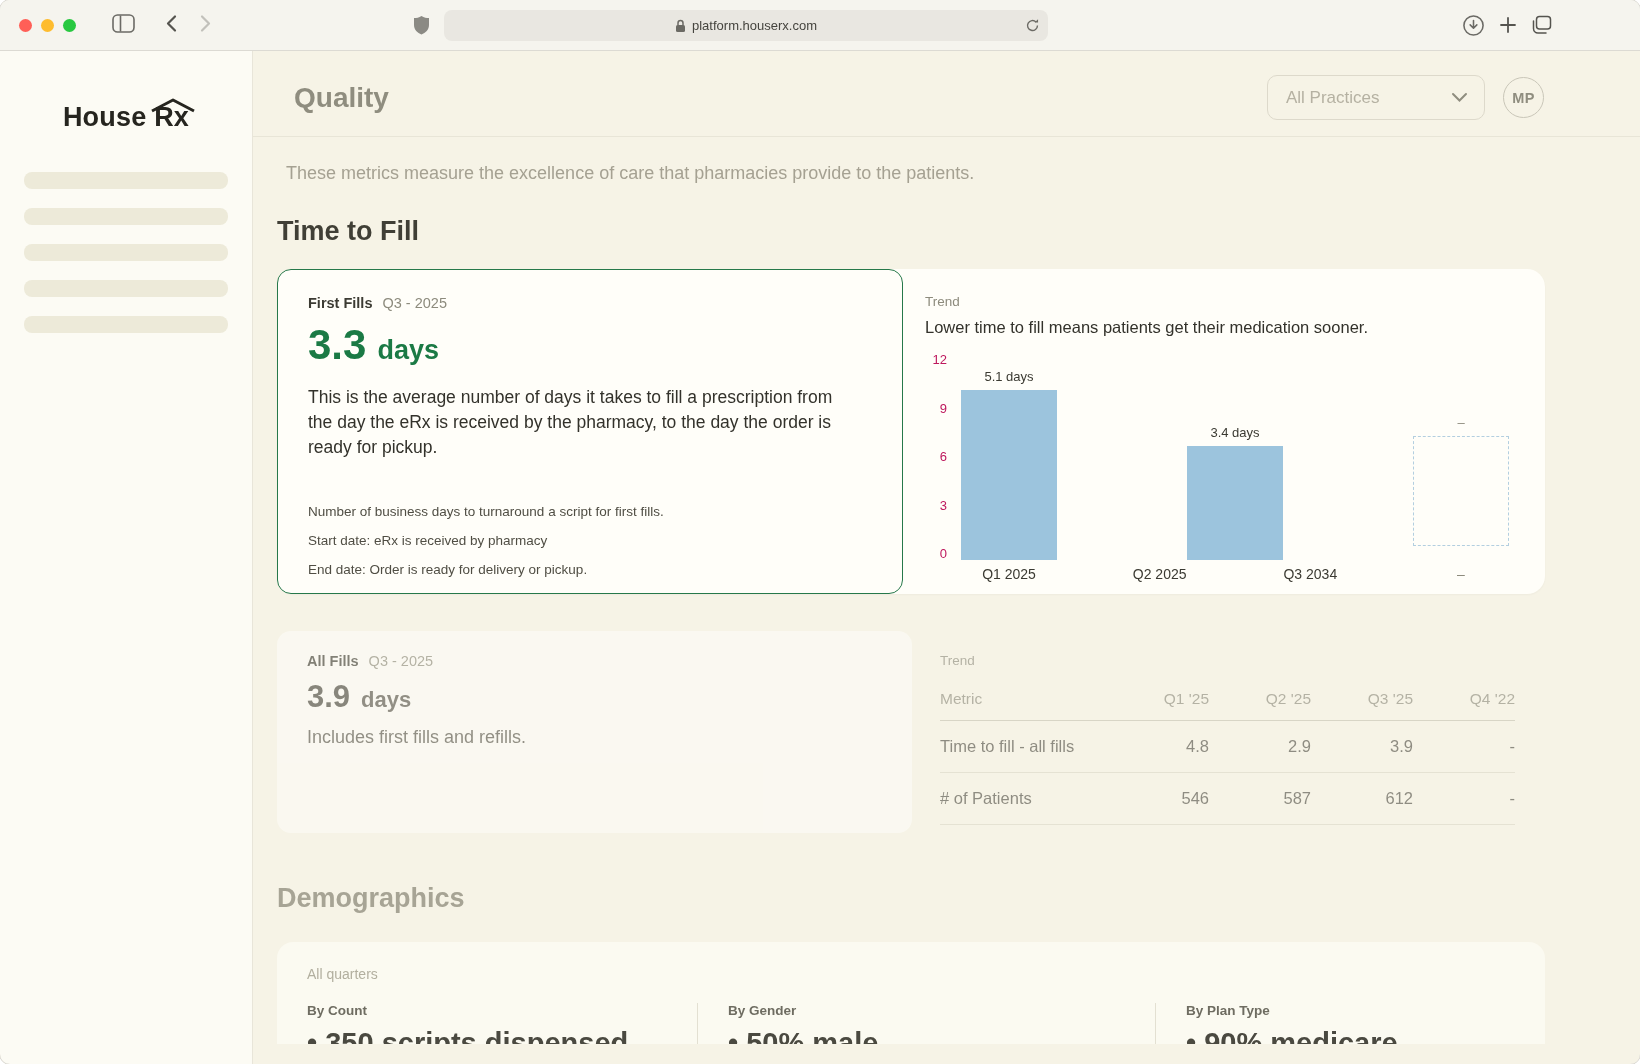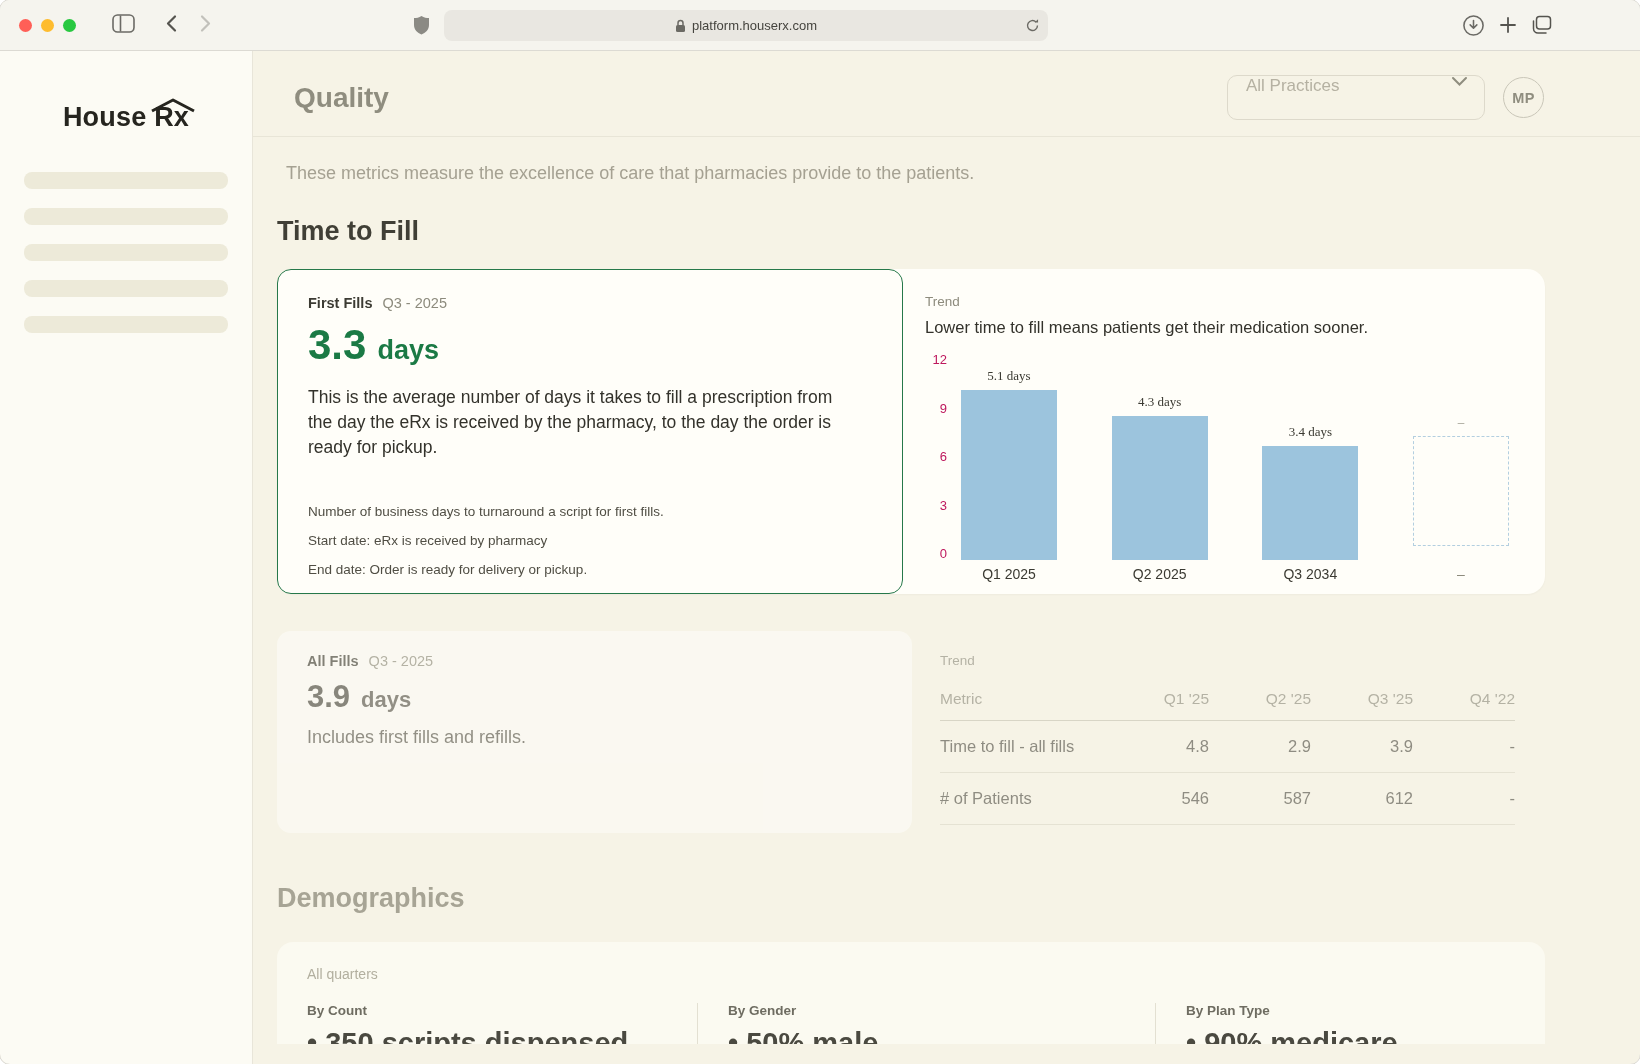--- a/index.html
+++ b/index.html
@@ -27,21 +27,21 @@
   .logo { margin-top:51px; text-align:center; font-size:27px; font-weight:700; color:#26251f; letter-spacing:.2px; }
   .logo .rx { position:relative; display:inline-block; }
   .logo .roof { position:absolute; top:-13px; left:-4px; }
   .skeletons { margin:39px 24px 0 24px; }
   .skeleton { height:17px; border-radius:8px; background:#edead9; margin-bottom:19px; }
 
   .main { flex:1; overflow:hidden; position:relative; }
   .header-row { display:flex; align-items:center; padding:24px 96px 0 33px;margin-left:8px; }
   .page-title { font-size:28px; font-weight:700; color:#8f8d7f; }
   .header-controls { margin-left:auto; display:flex; align-items:center; gap:18px; }
-  .dropdown { width:258px; height:45px; border:1px solid #ddd9cb; border-radius:10px; display:flex; align-items:flex-start;
+  .dropdown { width:218px; height:45px; border:1px solid #ddd9cb; border-radius:10px; display:flex; align-items:center;
               padding:0 16px 0 18px; color:#b5b1a2; font-size:17px; background:transparent; }
   .dropdown .chev { margin-left:auto; display:flex; }
   .avatar { width:41px; height:41px; border-radius:50%; border:1px solid #c9c6b8; display:flex; align-items:center;
             justify-content:center; color:#8f8d7f; font-size:14.5px; font-weight:700; letter-spacing:.3px; }
   .divider { border:none; border-top:1px solid #e8e5d7; margin-top:16px; }
 
   .intro { margin:26px 96px 0 33px; font-size:18px; color:#a5a192; }
   .section-h { margin:32px 96px 0 24px; font-size:27px; font-weight:700; color:#403f36; }
   .section-h.faded { color:#a7a495; margin-top:50px; }
 
@@ -61,21 +61,21 @@
   .note { font-size:13.5px; color:#504e44; margin-bottom:14px; }
 
   .panel-trend { flex:1; padding:25px 36px 0 22px; }
   .trend-label { font-size:13.5px; color:#8d8b7d; }
   .trend-caption { margin-top:9px; font-size:16.5px; color:#33322b; }
   .chart { margin-top:16px; display:flex; }
   .y-axis { width:22px; height:207px; display:flex; flex-direction:column; justify-content:space-between;
             align-items:flex-end; font-size:13px; color:#be185d; line-height:13px; }
   .plot-wrap { flex:1; margin-left:14px; }
   .plot-area { height:207px; display:flex; justify-content:space-between; align-items:flex-end; }
-  .bar-group { width:96px; display:flex; flex-direction:column; align-items:center; justify-content:space-between;font-family:Liberation Serif, serif; }
+  .bar-group { width:96px; display:flex; flex-direction:column; align-items:center; justify-content:space-between; }
   .bar-value { font-size:13px; color:#3b3a32; margin-bottom:6px; white-space:nowrap; }
   .bar { width:96px; }
   .bar-placeholder { height:110px; border:1.5px dashed #b3cfe0; background:transparent; margin-bottom:14px; }
   .cats-row { display:flex; justify-content:space-between; margin-top:6px; }
   .bar-cat { width:96px; text-align:center; font-size:14px; color:#3b3a32; }
   .muted { color:#8d8b7d; }
 
   
   .card2 { margin:37px 95px 0 24px; height:202px; display:flex; opacity:.62; }
   .allfills-box { width:635px; flex:0 0 635px; height:202px; background:rgba(255,255,253,.75); border-radius:14px;
@@ -242,24 +242,20 @@
                 <div class="y-tick">9</div>
                 <div class="y-tick">6</div>
                 <div class="y-tick">3</div>
                 <div class="y-tick">0</div>
               </div>
             <div class="plot-wrap">
               <div class="plot-area">
                   <div class="bar-group">
                     <div class="bar-value">5.1 days</div>
                     <div class="bar" style="height: 170px; background: rgb(156, 196, 221);"></div>
-                  </div>
-                  <div class="bar-group">
-                    <div class="bar-value">4.3 days</div>
-                    <div class="bar" style="height: 144px; background: rgb(156, 196, 221);"></div>
                   </div>
                   <div class="bar-group">
                     <div class="bar-value">3.4 days</div>
                     <div class="bar" style="height: 114px; background: rgb(156, 196, 221);"></div>
                   </div>
                   <div class="bar-group">
                     <div class="bar-value muted">–</div>
                     <div class="bar bar-placeholder"></div>
                   </div>
                 </div>

